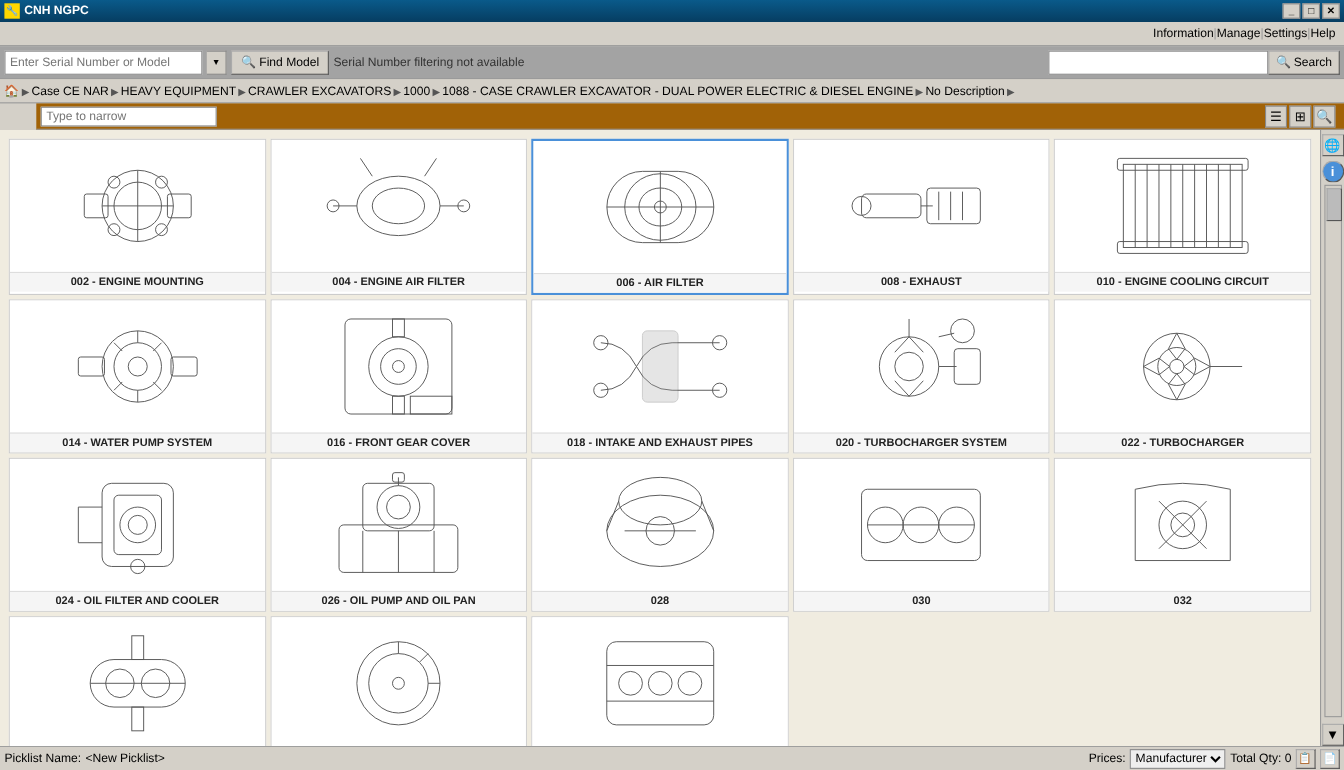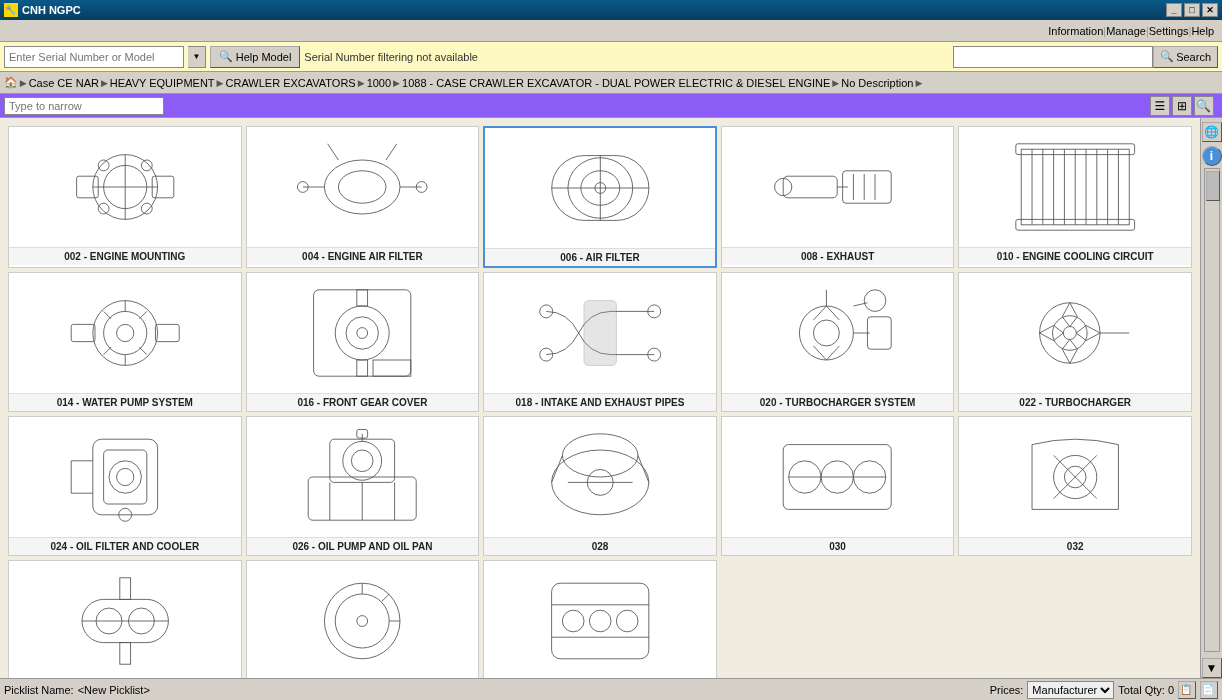--- a/index.html
+++ b/index.html
@@ -54,21 +54,21 @@
       cursor: pointer;
       color: #000;
       text-decoration: none;
     }
     .menu-separator {
       color: #999;
     }
 
     
     .toolbar {
-      background: #fef9c3;
+      background: #a3a3a3;
       height: 30px;
       display: flex;
       align-items: center;
       padding: 2px 4px;
       gap: 4px;
       border-bottom: 1px solid #999;
     }
     .serial-input {
       width: 180px;
       height: 22px;
@@ -137,27 +137,28 @@
       color: #000;
       cursor: pointer;
     }
     .breadcrumb-arrow {
       color: #555;
       font-size: 9px;
     }
 
     
     .filter-bar {
-      background: #8b5cf6;
+      background: #a16207;
       height: 24px;
       display: flex;
       align-items: center;
       padding: 0 4px;
       gap: 4px;
       border-bottom: 1px solid #999;
+      margin-left: 33px;
     }
     .filter-input {
       width: 160px;
       height: 18px;
       border: 1px solid #888;
       padding: 0 4px;
       font-size: 11px;
       background: white;
       color: #aaa;
     }
@@ -336,21 +337,21 @@
   <span class="menu-item">Settings</span>
   <span class="menu-separator">|</span>
   <span class="menu-item">Help</span>
 </div>
 
 <div class="toolbar">
   <input class="serial-input" type="text" placeholder="Enter Serial Number or Model" style="">
   <div class="dropdown-arrow">▼</div>
   <button class="find-model-btn">
     <span>🔍</span>
-    <span>Help Model</span>
+    <span>Find Model</span>
   </button>
   <span class="serial-status">Serial Number filtering not available</span>
   <div class="search-box-container">
     <input class="search-box" type="text" style="">
     <button class="search-btn">
       <span>🔍</span>
       <span>Search</span>
     </button>
   </div>
 </div>

